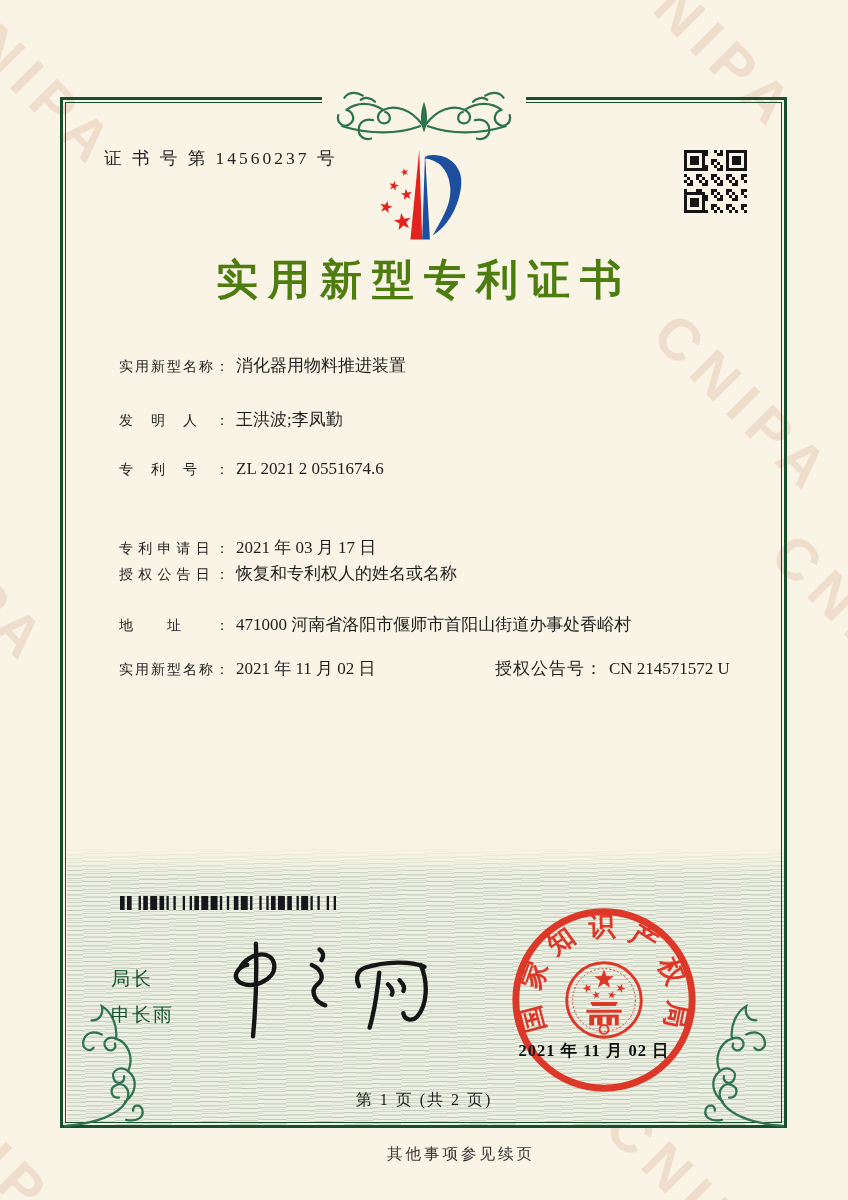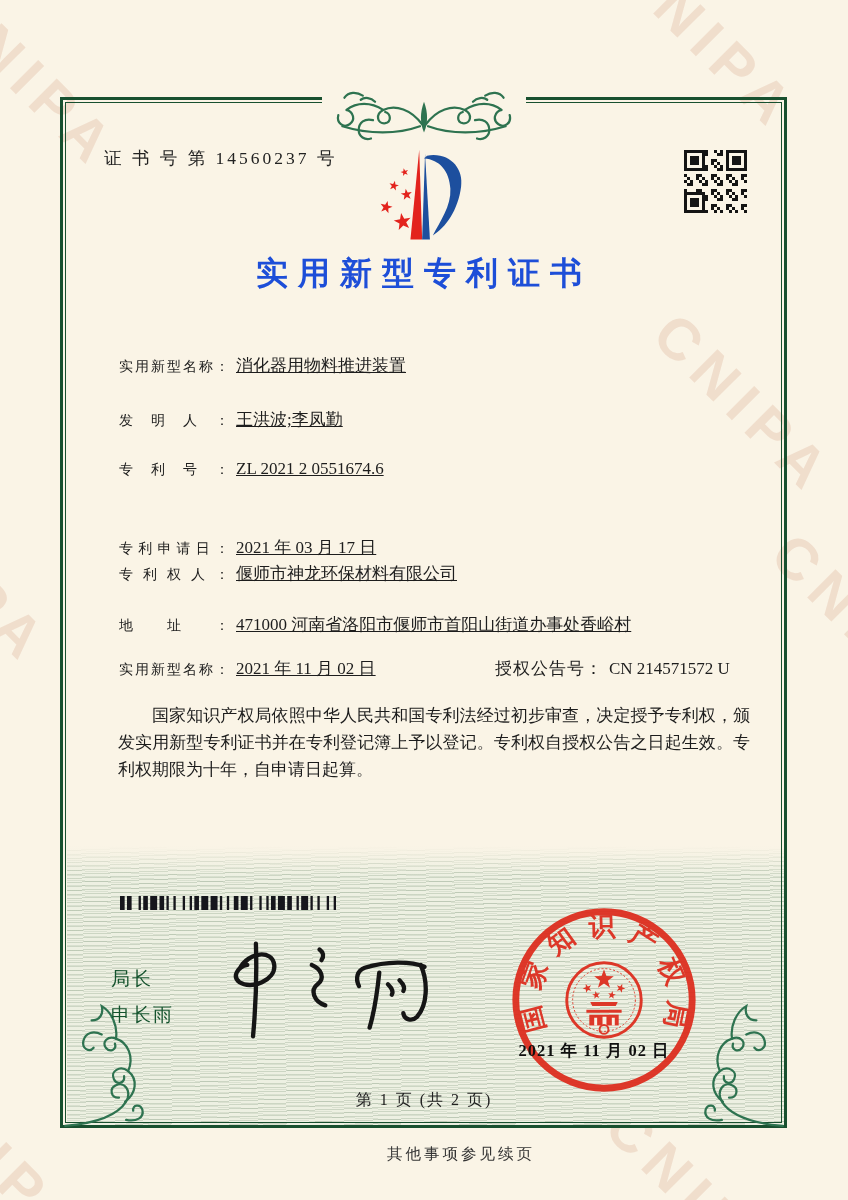--- a/index.html
+++ b/index.html
@@ -40,29 +40,29 @@
   }
   .ornament-top{left:322px;top:66px;width:204px;height:94px;z-index:3;background:#faf4e6;}
   .flourish{width:112px;height:128px;z-index:3;}
   .green-stroke{stroke:#2e7350;fill:none;stroke-width:2.2;stroke-linecap:round;}
   
   .certno{left:104px;top:146px;font-size:17.5px;letter-spacing:3px;color:#222;z-index:4;}
   .logo{left:352px;top:142px;width:150px;height:112px;z-index:4;}
   .qr{left:684px;top:150px;width:63px;height:63px;z-index:4;}
   .title{
     left:0;top:252px;width:100%;text-align:center;z-index:4;
-    font-size:32px;font-weight:700;letter-spacing:10px;color:#1d4ed8;
+    font-size:42px;font-weight:700;letter-spacing:10px;color:#4d7c0f;
   }
   
   .row{position:absolute;left:119px;font-size:17px;color:#1d1d1d;z-index:4;white-space:nowrap;}
   .lab{
     display:inline-block;width:110px;font-size:14px;
     text-align:justify;text-align-last:justify;vertical-align:baseline;
   }
-  .val{margin-left:7px;text-decoration:underline;}
+  .val{margin-left:7px;}
   .g2{position:absolute;left:336px;top:0;white-space:nowrap;margin-left:40px;}
   .g2 .lab2{letter-spacing:1px;margin-right:6px;}
   
   .paras{
     position:absolute;left:118px;top:702px;width:632px;z-index:4;
     font-size:17px;line-height:1.6;color:#1c1c1c;text-align:justify;
   }
   .paras p{margin:0;text-indent:2em;}
   
   .barcode{left:120px;top:896px;width:216px;height:14px;z-index:4;}
@@ -175,34 +175,33 @@
 <div class="row" style="top:408px">
   <span class="lab">发明人：</span><span class="val">王洪波;李凤勤</span>
 </div>
 <div class="row" style="top:459px">
   <span class="lab">专利号：</span><span class="val">ZL 2021 2 0551674.6</span>
 </div>
 <div class="row" style="top:536px">
   <span class="lab">专利申请日：</span><span class="val">2021 年 03 月 17 日</span>
 </div>
 <div class="row" style="top:562px">
-  <span class="lab">专利权人：</span><span class="val">偃师市神龙环保材料有限公司</span>
+  <span class="lab">授权公告日：</span><span class="val">恢复和专利权人的姓名或名称</span>
 </div>
 <div class="row" style="top:613px">
   <span class="lab">地址：</span><span class="val">471000 河南省洛阳市偃师市首阳山街道办事处香峪村</span>
 </div>
 <div class="row" style="top:657px">
   <span class="lab">实用新型名称：</span><span class="val">2021 年 11 月 02 日</span>
   <span class="g2">
     <span class="lab2">授权公告号：</span><span>CN 214571572 U</span>
   </span>
 </div>
 
 <div class="paras">
-  <p>国家知识产权局依照中华人民共和国专利法经过初步审查，决定授予专利权，颁发实用新型专利证书并在专利登记簿上予以登记。专利权自授权公告之日起生效。专利权期限为十年，自申请日起算。</p>
 </div>
 
 <div class="abs barcode">
   <svg preserveAspectRatio="none" viewBox="0 0 186 14">
       <rect x="0" y="0" width="4" height="14" fill="#16161c"></rect>
       <rect x="6" y="0" width="4" height="14" fill="#16161c"></rect>
       <rect x="16" y="0" width="2" height="14" fill="#16161c"></rect>
       <rect x="20" y="0" width="4" height="14" fill="#16161c"></rect>
       <rect x="26" y="0" width="6" height="14" fill="#16161c"></rect>
       <rect x="34" y="0" width="4" height="14" fill="#16161c"></rect>

